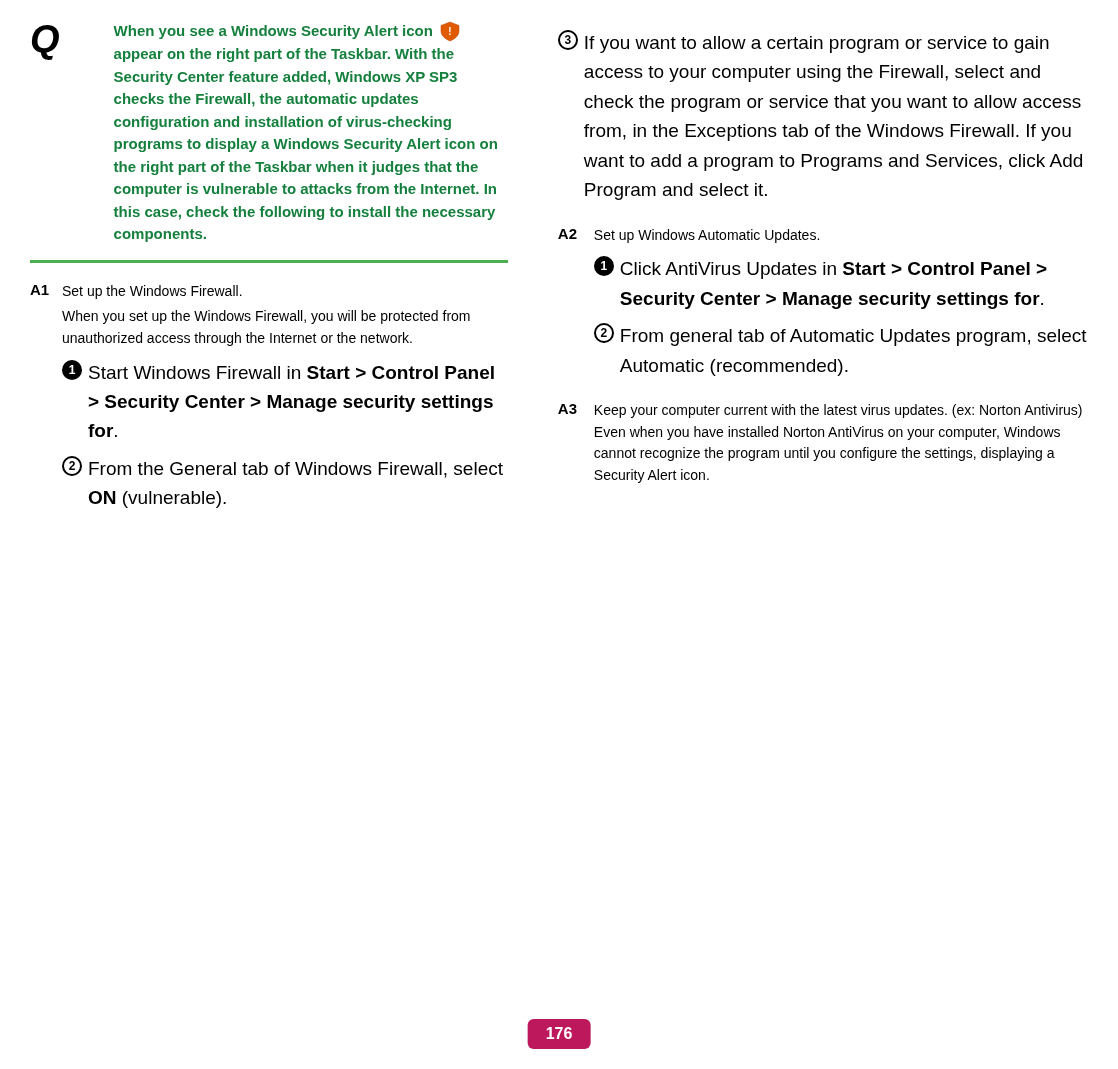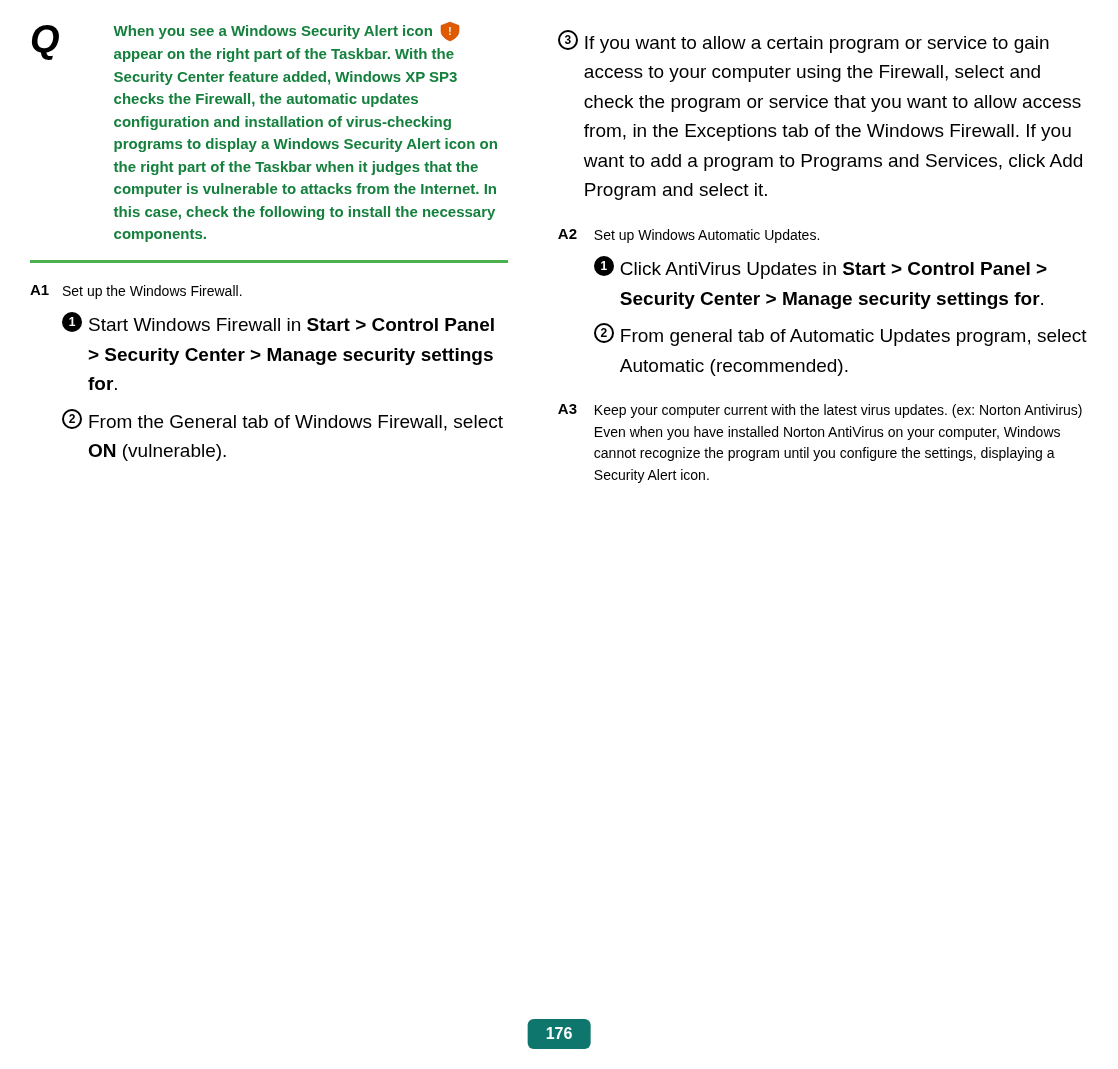--- a/index.html
+++ b/index.html
@@ -151,21 +151,21 @@
 
     
     .page-number-container {
       position: absolute;
       bottom: 20px;
       left: 50%;
       transform: translateX(-50%);
     }
 
     .page-number {
-      background: #0f766e;
+      background: #be185d;
       color: #fff;
       font-size: 16px;
       font-weight: bold;
       padding: 6px 18px;
       border-radius: 6px;
       display: inline-block;
     }
 
     
     .right-answer-block {
@@ -205,20 +205,21 @@
           </span>
           <span> appear on the right part of the Taskbar. With the Security Center feature added, Windows XP SP3 checks the Firewall, the automatic updates configuration and installation of virus-checking programs to display a Windows Security Alert icon on the right part of the Taskbar when it judges that the computer is vulnerable to attacks from the Internet. In this case, check the following to install the necessary components.</span>
         </div>
       </div>
 
       <div class="answer-block">
         <div class="answer-header">
           <span class="answer-label-left">A1</span>
           <span class="answer-body">Set up the Windows Firewall.</span>
         </div>
+        <div class="answer-body answer-body-indent">When you set up the Windows Firewall, you will be protected from unauthorized access through the Internet or the network.</div>
 
         <div class="step-list">
 
           <div class="step-item">
             <span class="circle-num">1</span>
             <span class="step-text">
               <span>Start Windows Firewall in </span><span class="bold-text">Start &gt; Control Panel &gt; Security Center &gt; Manage security settings for</span><span>.</span>
             </span>
           </div>
 

